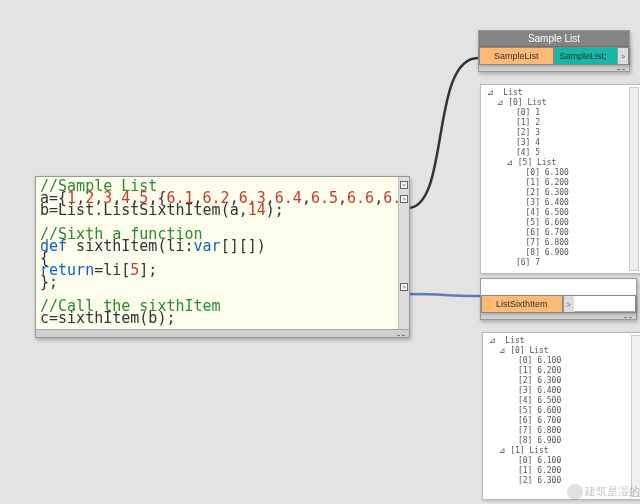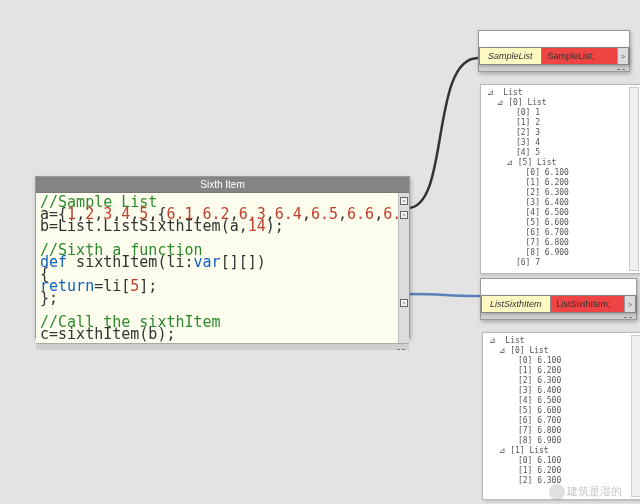--- a/index.html
+++ b/index.html
@@ -7,42 +7,41 @@
   .titlebar{background:#848484;color:#fff;font-size:10px;text-align:center;padding:2px 0;border-bottom:1px solid #777}
   .body{display:flex;flex:1}
   .portcol{width:10px;background:#dcdcdc;border-left:1px solid #bfbfbf;display:flex;flex-direction:column;align-items:center;justify-content:flex-start;padding-top:4px;gap:6px}
   .port{width:6px;height:6px;border:1px solid #666;background:#f5f5f5;font-size:6px;line-height:6px;text-align:center;color:#444}
   .content{flex:1;padding:3px 4px;font-family:Consolas,monospace;font-size:15px;line-height:12px;white-space:pre;overflow:hidden;background:#fdfdee}
   .footer{height:7px;background:#cfcfcf;border-top:1px solid #aaa;display:flex;justify-content:flex-end;padding-right:4px}
   .footer .dots{width:8px;height:5px;border-bottom:1px dashed #777}
   .watch{position:absolute;background:#fff;border:1px solid #bbb;box-shadow:1px 1px 3px rgba(0,0,0,.2);font-family:Consolas,monospace;font-size:8px;line-height:10px;color:#555;padding:3px 14px 3px 6px;overflow:hidden}
   .watch .scrollbar{position:absolute;right:2px;top:2px;bottom:2px;width:8px;background:#efefef;border:1px solid #ccc}
   .inline-node{position:absolute;display:flex;align-items:stretch;height:16px;border:1px solid #888;box-shadow:1px 1px 3px rgba(0,0,0,.25);font-size:9px}
-  .inline-node .lbl{background:#fef9c3;padding:1px 8px;display:flex;align-items:center;border-right:1px solid #888;font-style:italic;color:#333}
-  .inline-node .val{background:#ef4444;padding:1px 6px;display:flex;align-items:center}
+  .inline-node .lbl{background:#fdba74;padding:1px 14px;display:flex;align-items:center;border-right:1px solid #888;color:#333}
+  .inline-node .val{background:#14b8a6;padding:1px 6px;display:flex;align-items:center}
   .inline-node .out{width:10px;background:#dcdcdc;border-left:1px solid #999;display:flex;align-items:center;justify-content:center;font-size:7px;color:#555}
   
   .cmt{color:#2e8a2e}
   .num{color:#c04030}
   .kw{color:#1060c0}
   .fn{color:#333}
   svg.wires{position:absolute;left:0;top:0;width:640px;height:504px;pointer-events:none}
-  .watermark{position:absolute;right:18px;bottom:4px;font-size:11px;color:rgba(0,0,0,.25);font-family:Liberation Mono, monospace}
+  .watermark{position:absolute;right:0;bottom:4px;font-size:11px;color:rgba(0,0,0,.25);font-family:Liberation Mono, monospace}
   .wmcircle{display:inline-block;width:16px;height:16px;border-radius:50%;background:rgba(0,0,0,.12);vertical-align:middle;margin-right:2px}
 </style>
 </head>
 <body>
 
 <svg class="wires">
   <path d="M408,208 C450,208 430,58 478,58" stroke="#333" stroke-width="2.5" fill="none"></path>
   <path d="M408,294 C450,294 440,296 480,296" stroke="#5a7fb8" stroke-width="2.5" fill="none"></path>
 </svg>
 
 <div class="node" style="left:35px;top:176px;width:373px;height:160px">
-  <div class="titlebar">Sixth Item</div>
   <div class="body">
     <div class="content" id="sixth-code"><span class="cmt">//Sample List</span>
 a={<span class="num">1</span>,<span class="num">2</span>,<span class="num">3</span>,<span class="num">4</span>,<span class="num">5</span>,{<span class="num">6.1</span>,<span class="num">6.2</span>,<span class="num">6.3</span>,<span class="num">6.4</span>,<span class="num">6.5</span>,<span class="num">6.6</span>,<span class="num">6.7</span>,<span class="num">6.8</span>,<span class="num">6.9</span>},<span class="num">7</span>,<span class="num">8</span>,<span class="num">9</span>,<span class="num">10</span>,<span class="num">11</span>,<span class="num">12</span>,<span class="num">13</span>,};
 b=<span class="fn">List.ListSixthItem</span>(a,<span class="num">14</span>);
 
 <span class="cmt">//Sixth a function</span>
 <span class="kw">def</span> sixthItem(li:<span class="kw">var</span>[][])
 {
 <span class="kw">return</span>=li[<span class="num">5</span>];
 };
@@ -54,20 +53,21 @@
       <div class="port">&gt;</div>
       <div class="port" style="margin-top:74px">&gt;</div>
     </div>
   </div>
   <div class="footer">
       <div class="dots"></div>
     </div>
 </div>
 
 <div class="node" style="left:478px;top:30px;width:150px;height:40px">
+  <div class="titlebar">Sample List</div>
   <div style="flex:1"></div>
   <div class="footer">
       <div class="dots"></div>
     </div>
 </div>
 <div class="inline-node" style="left:479px;top:47px;width:148px">
   <div class="lbl">SampleList</div>
   <div class="val" style="flex:1">SampleList;</div>
   <div class="out">&gt;</div>
 </div>
@@ -94,21 +94,20 @@
 </div>
 
 <div class="node" style="left:480px;top:278px;width:155px;height:40px">
   <div style="flex:1"></div>
   <div class="footer">
       <div class="dots"></div>
     </div>
 </div>
 <div class="inline-node" style="left:481px;top:295px;width:153px">
   <div class="lbl">ListSixthItem</div>
-  <div class="val" style="flex:1">ListSixthItem;</div>
   <div class="out">&gt;</div>
 </div>
 <div class="watch" style="left:482px;top:332px;width:140px;height:160px">
   <div style="white-space:pre">⊿  List
   ⊿ [0] List
       [0] 6.100
       [1] 6.200
       [2] 6.300
       [3] 6.400
       [4] 6.500

